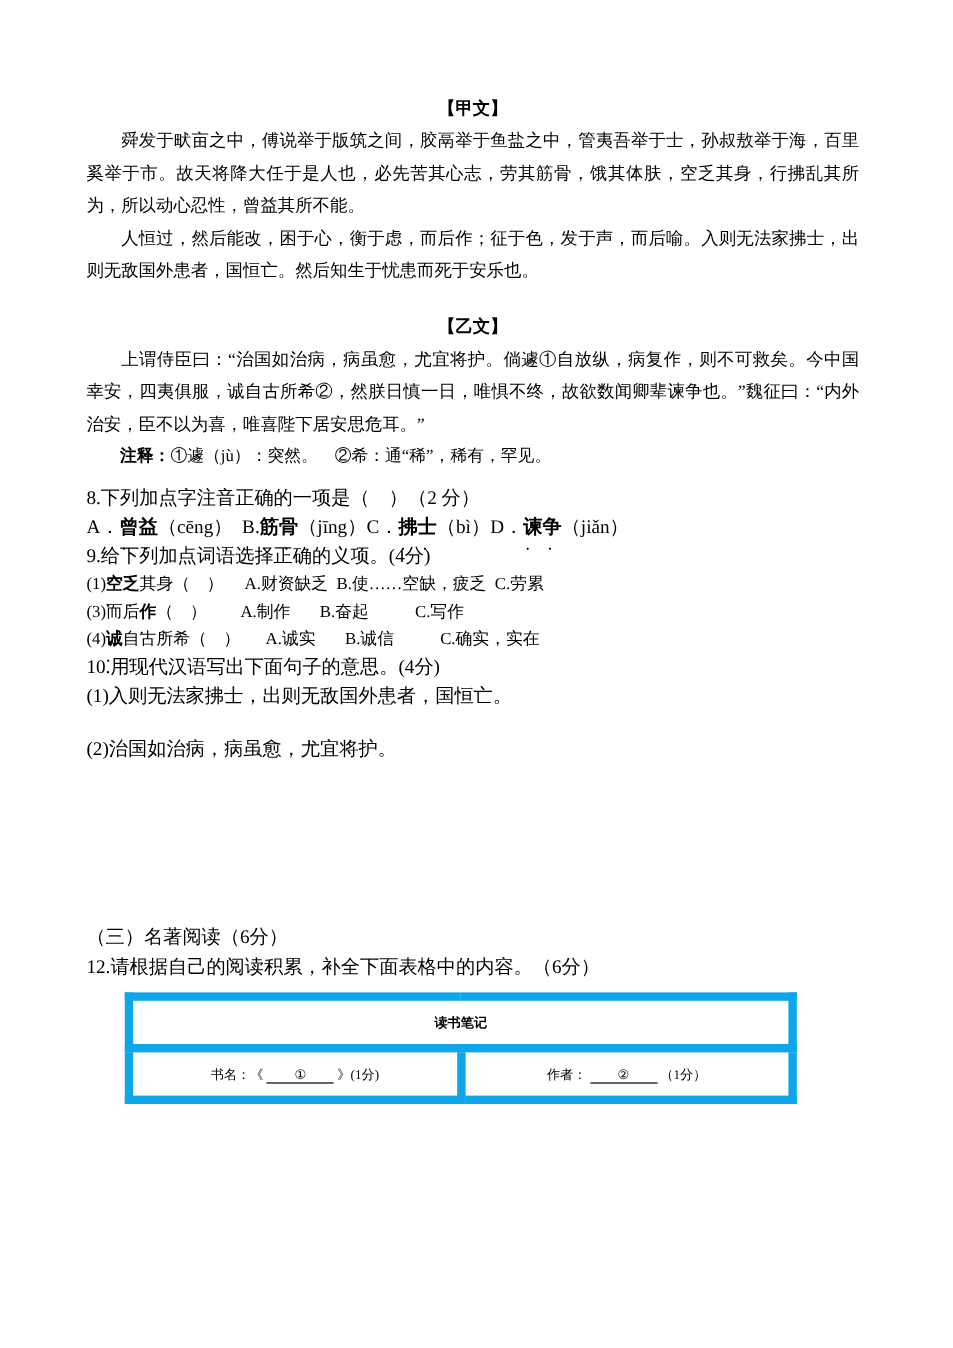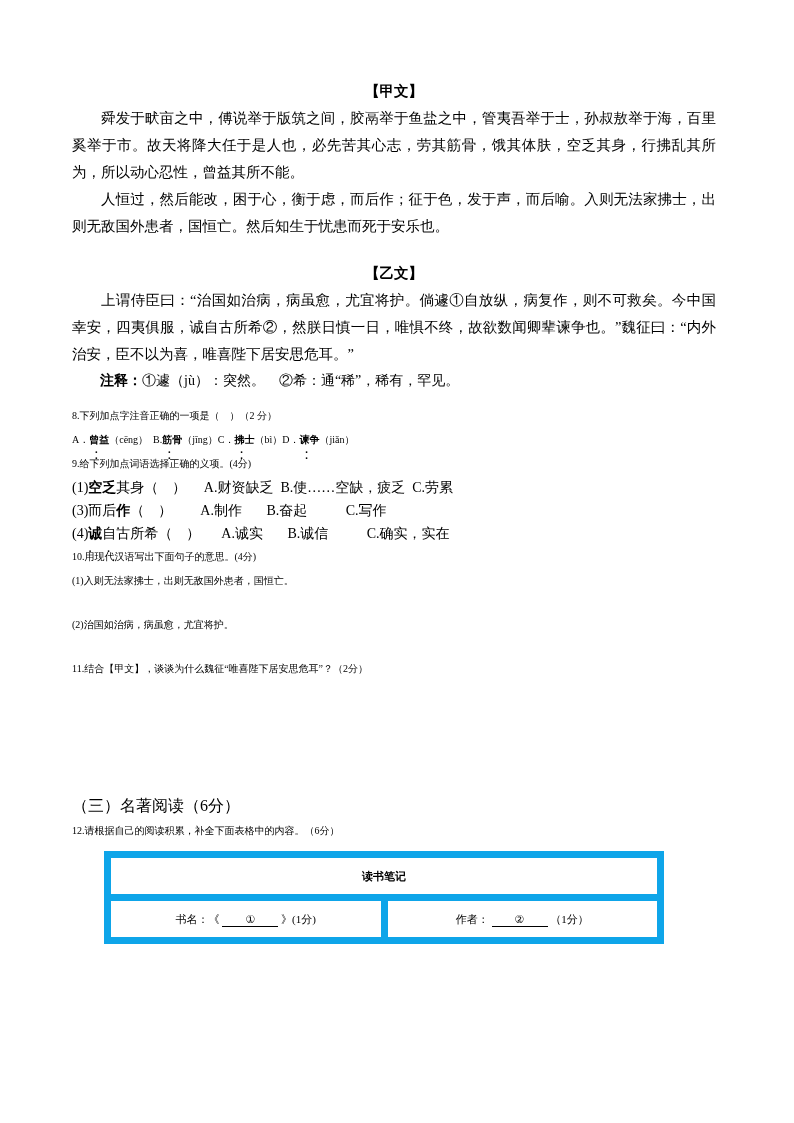--- a/index.html
+++ b/index.html
@@ -39,21 +39,21 @@
     font-size: 14.5px;
     font-weight: bold;
     line-height: 27px;
     text-align: center;
     margin: 0;
   }
   .gap-sm { height: 10px; }
   .gap-md { height: 20px; }
 
   .qline {
-    font-size: 10px;
+    font-size: 16px;
     line-height: 24px;
     margin: 0;
   }
   .opt-row {
     font-size: 14px;
     line-height: 23px;
     margin: 0;
     white-space: pre;
   }
   .em-dot2 {
@@ -143,21 +143,20 @@
   <p class="opt-row">(3)而后<span class="em-dot2">作</span>（&nbsp;&nbsp;&nbsp;&nbsp;）&nbsp;&nbsp;&nbsp;&nbsp;&nbsp;&nbsp;&nbsp;&nbsp;A.制作&nbsp;&nbsp;&nbsp;&nbsp;&nbsp;&nbsp;&nbsp;B.奋起&nbsp;&nbsp;&nbsp;&nbsp;&nbsp;&nbsp;&nbsp;&nbsp;&nbsp;&nbsp;&nbsp;C.写作</p>
   <p class="opt-row">(4)<span class="em-dot2">诚</span>自古所希（&nbsp;&nbsp;&nbsp;&nbsp;）&nbsp;&nbsp;&nbsp;&nbsp;&nbsp;&nbsp;A.诚实&nbsp;&nbsp;&nbsp;&nbsp;&nbsp;&nbsp;&nbsp;B.诚信&nbsp;&nbsp;&nbsp;&nbsp;&nbsp;&nbsp;&nbsp;&nbsp;&nbsp;&nbsp;&nbsp;C.确实，实在</p>
 
   <p class="qline">10.用现代汉语写出下面句子的意思。(4分)</p>
   <p class="qline">(1)入则无法家拂士，出则无敌国外患者，国恒亡。</p>
   <div class="gap-md"></div>
   <p class="qline">(2)治国如治病，病虽愈，尤宜将护。</p>
 
   <div class="gap-md"></div>
 
-  <p class="qline">11.结合【甲文】，谈谈为什么魏征“唯喜陛下居安思危耳”？（2分）</p>
 
   <div style="height:112px"></div>
 
   <p class="section-head">（三）名著阅读（6分）</p>
   <p class="qline">12.请根据自己的阅读积累，补全下面表格中的内容。（6分）</p>
 
   <table class="notes">
     <tbody>
         <tr>
       <td class="head" colspan="2">读书笔记</td>

